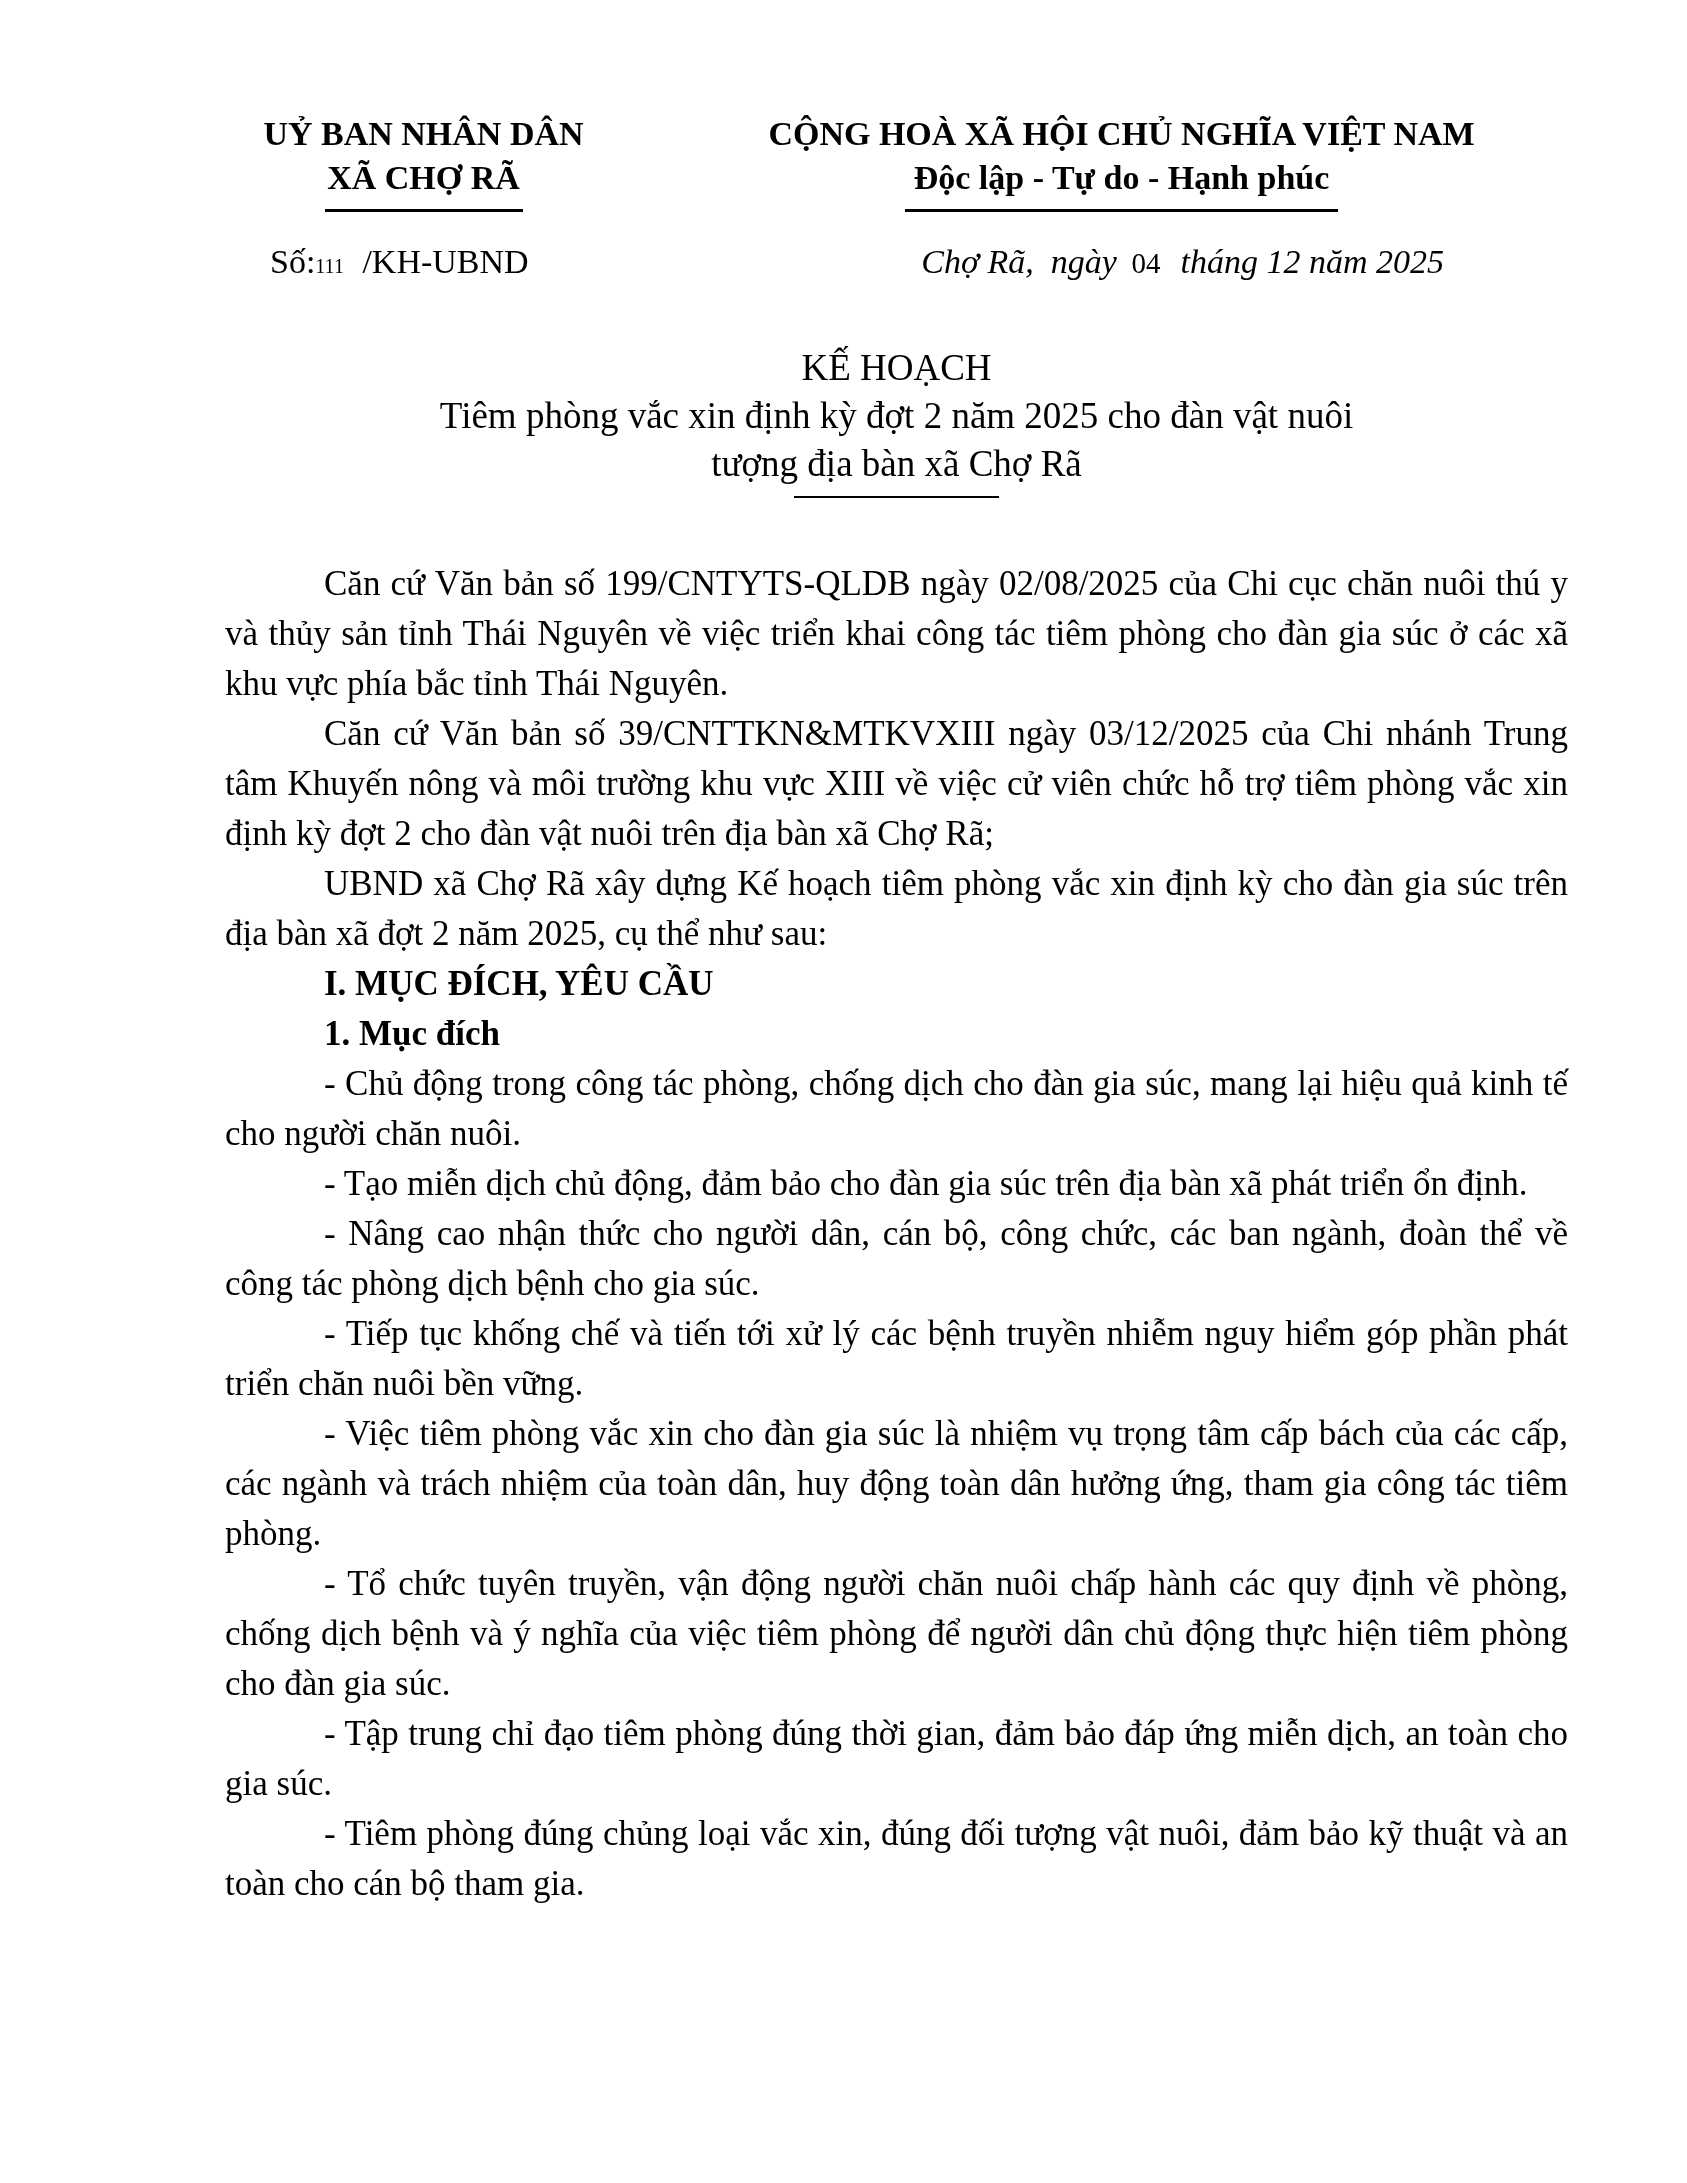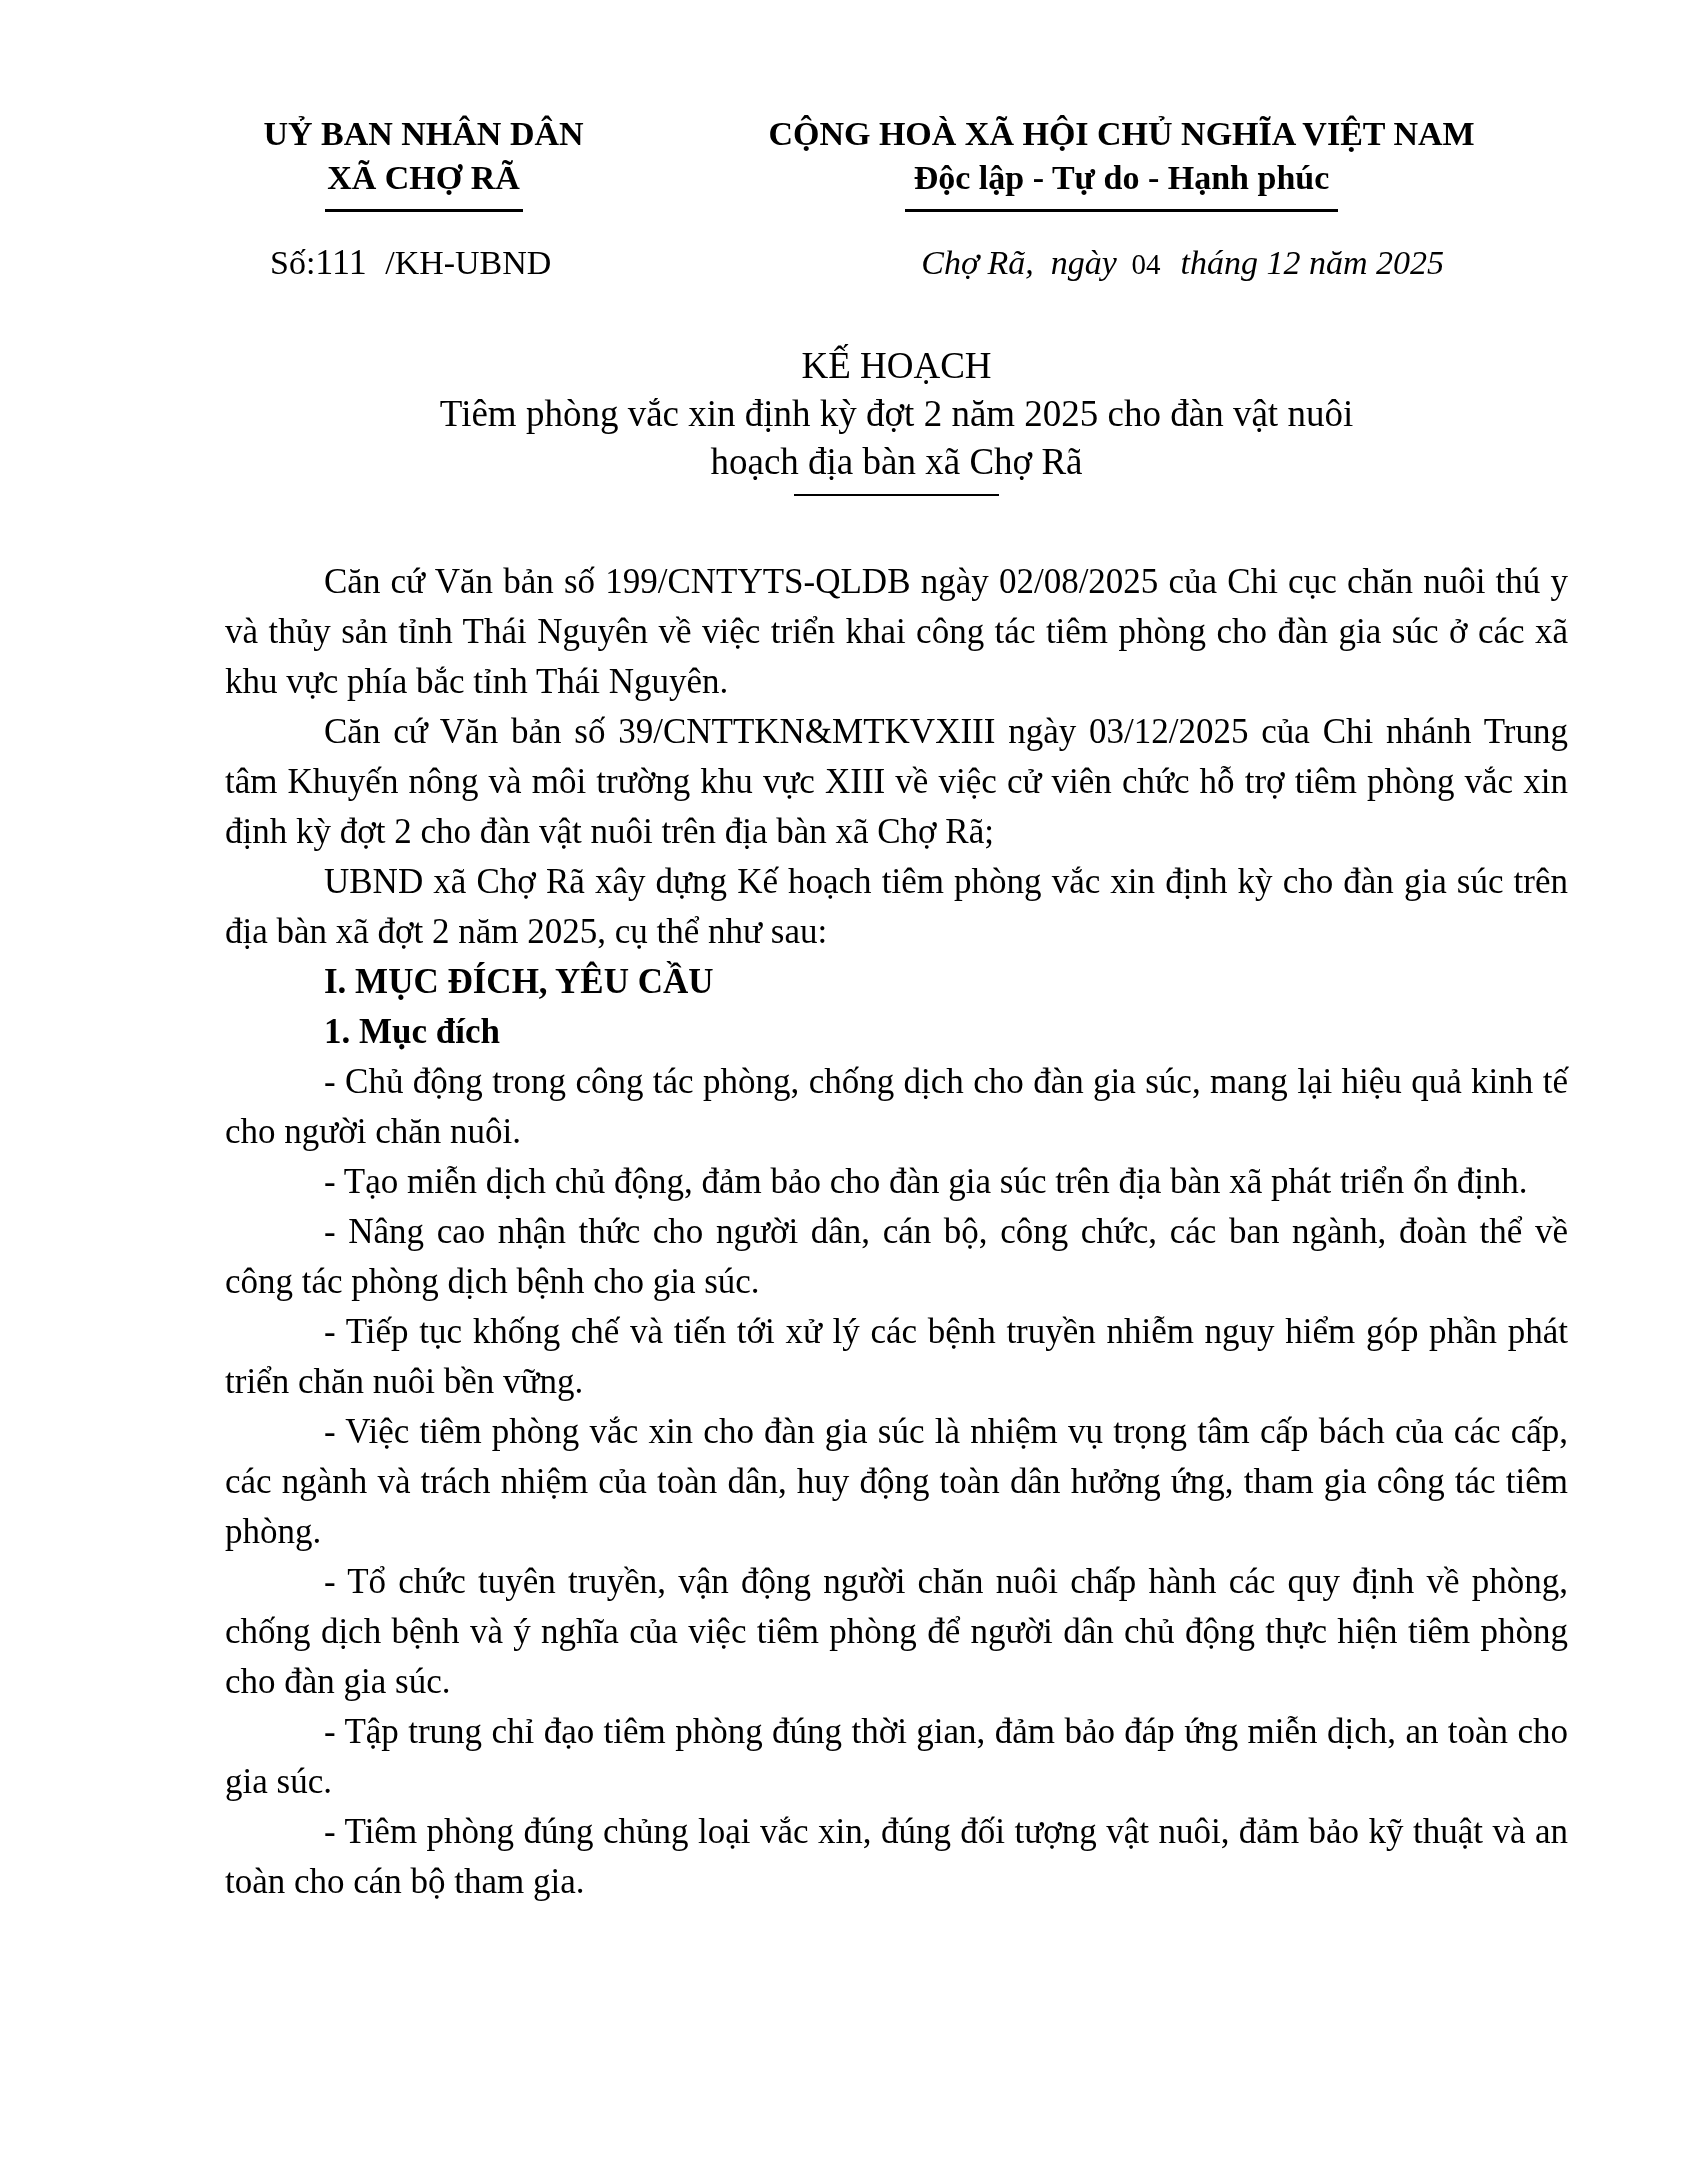--- a/index.html
+++ b/index.html
@@ -52,21 +52,21 @@
     align-items: baseline;
     margin-top: 28px;
     font-size: 34px;
     line-height: 44px;
   }
   .doc-number {
     margin-left: 270px;
     white-space: nowrap;
   }
   .doc-number .num {
-    font-size: 36px;
+    font-size: 20px;
   }
   .doc-number .sym {
     margin-left: 18.5px;
   }
   .issue-date {
     margin-left: auto;
     margin-right: 243px;
     font-style: italic;
     white-space: nowrap;
   }
@@ -140,21 +140,21 @@
     <div class="issue-date">
       <span>Chợ Rã,</span><span class="tok">ngày</span><span class="day">04</span><span class="rest">tháng 12 năm 2025</span>
     </div>
   </div>
 
   <div class="content">
 
     <div class="title-block">
       <div>KẾ HOẠCH</div>
       <div>Tiêm phòng vắc xin định kỳ đợt 2 năm 2025 cho đàn vật nuôi</div>
-      <div>hoạch địa bàn xã Chợ Rã</div>
+      <div>tượng địa bàn xã Chợ Rã</div>
       <div class="rule title-rule"></div>
     </div>
 
     <div class="body-block">
       <p class="para">Căn cứ Văn bản số 199/CNTYTS-QLDB ngày 02/08/2025 của Chi cục chăn nuôi thú y và thủy sản tỉnh Thái Nguyên về việc triển khai công tác tiêm phòng cho đàn gia súc ở các xã khu vực phía bắc tỉnh Thái Nguyên.</p>
       <p class="para">Căn cứ Văn bản số 39/CNTTKN&amp;MTKVXIII ngày 03/12/2025 của Chi nhánh Trung tâm Khuyến nông và môi trường khu vực XIII về việc cử viên chức hỗ trợ tiêm phòng vắc xin định kỳ đợt 2 cho đàn vật nuôi trên địa bàn xã Chợ Rã;</p>
       <p class="para">UBND xã Chợ Rã xây dựng Kế hoạch tiêm phòng vắc xin định kỳ cho đàn gia súc trên địa bàn xã đợt 2 năm 2025, cụ thể như sau:</p>
       <p class="heading">I. MỤC ĐÍCH, YÊU CẦU</p>
       <p class="heading">1. Mục đích</p>
       <p class="para">- Chủ động trong công tác phòng, chống dịch cho đàn gia súc, mang lại hiệu quả kinh tế cho người chăn nuôi.</p>

